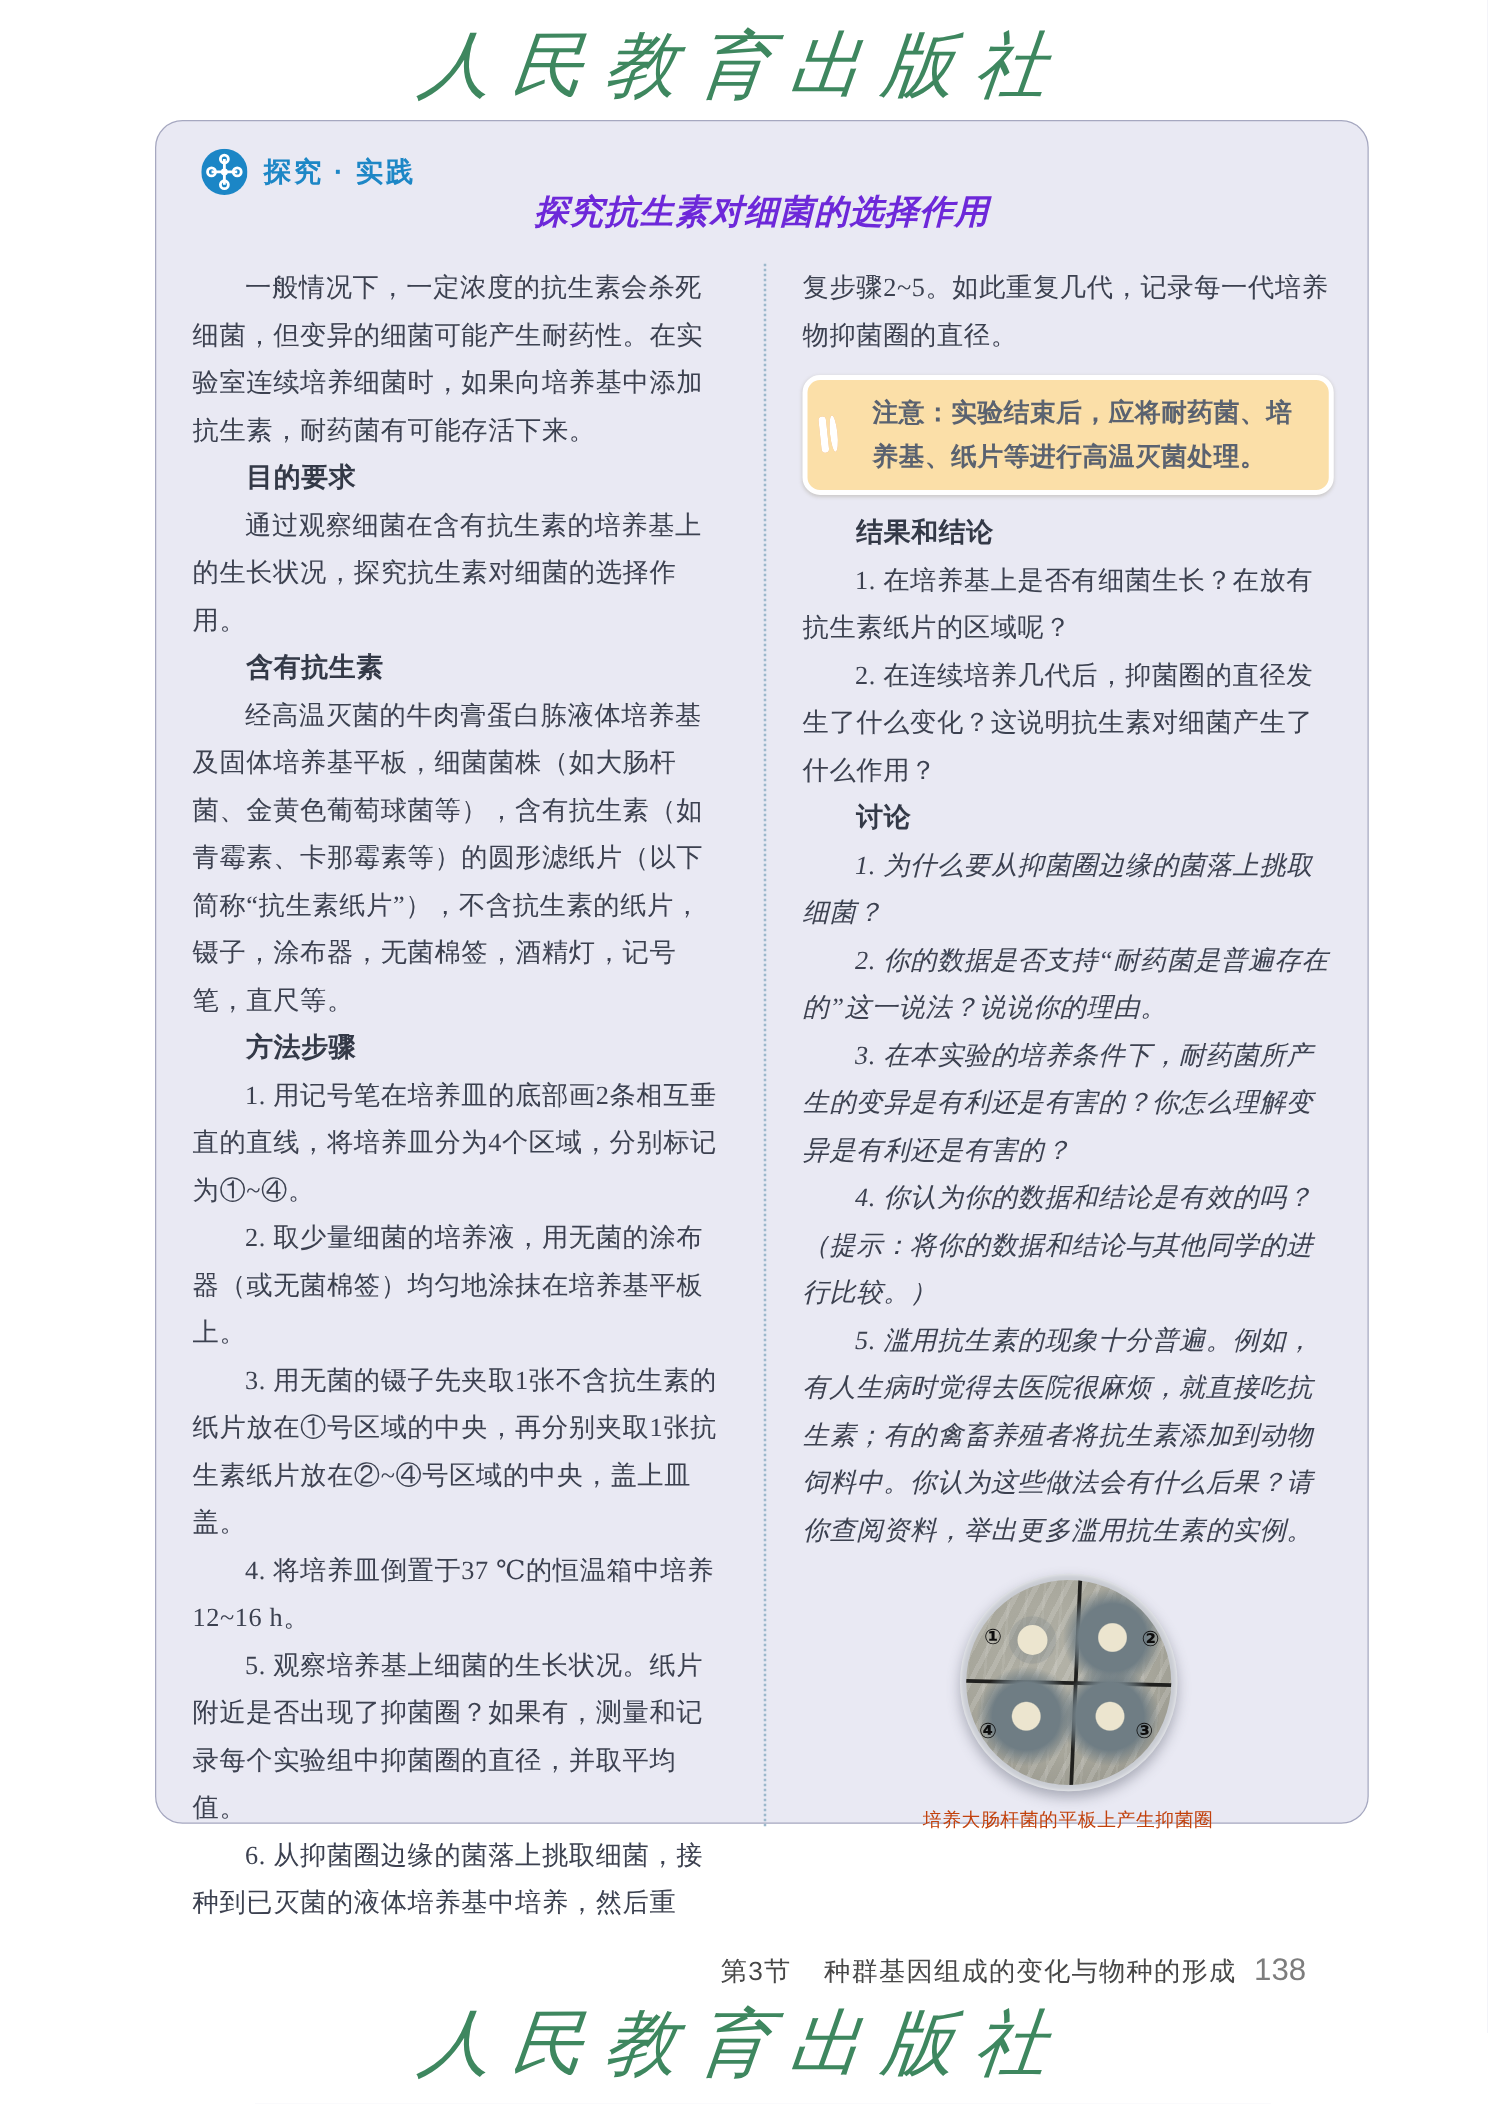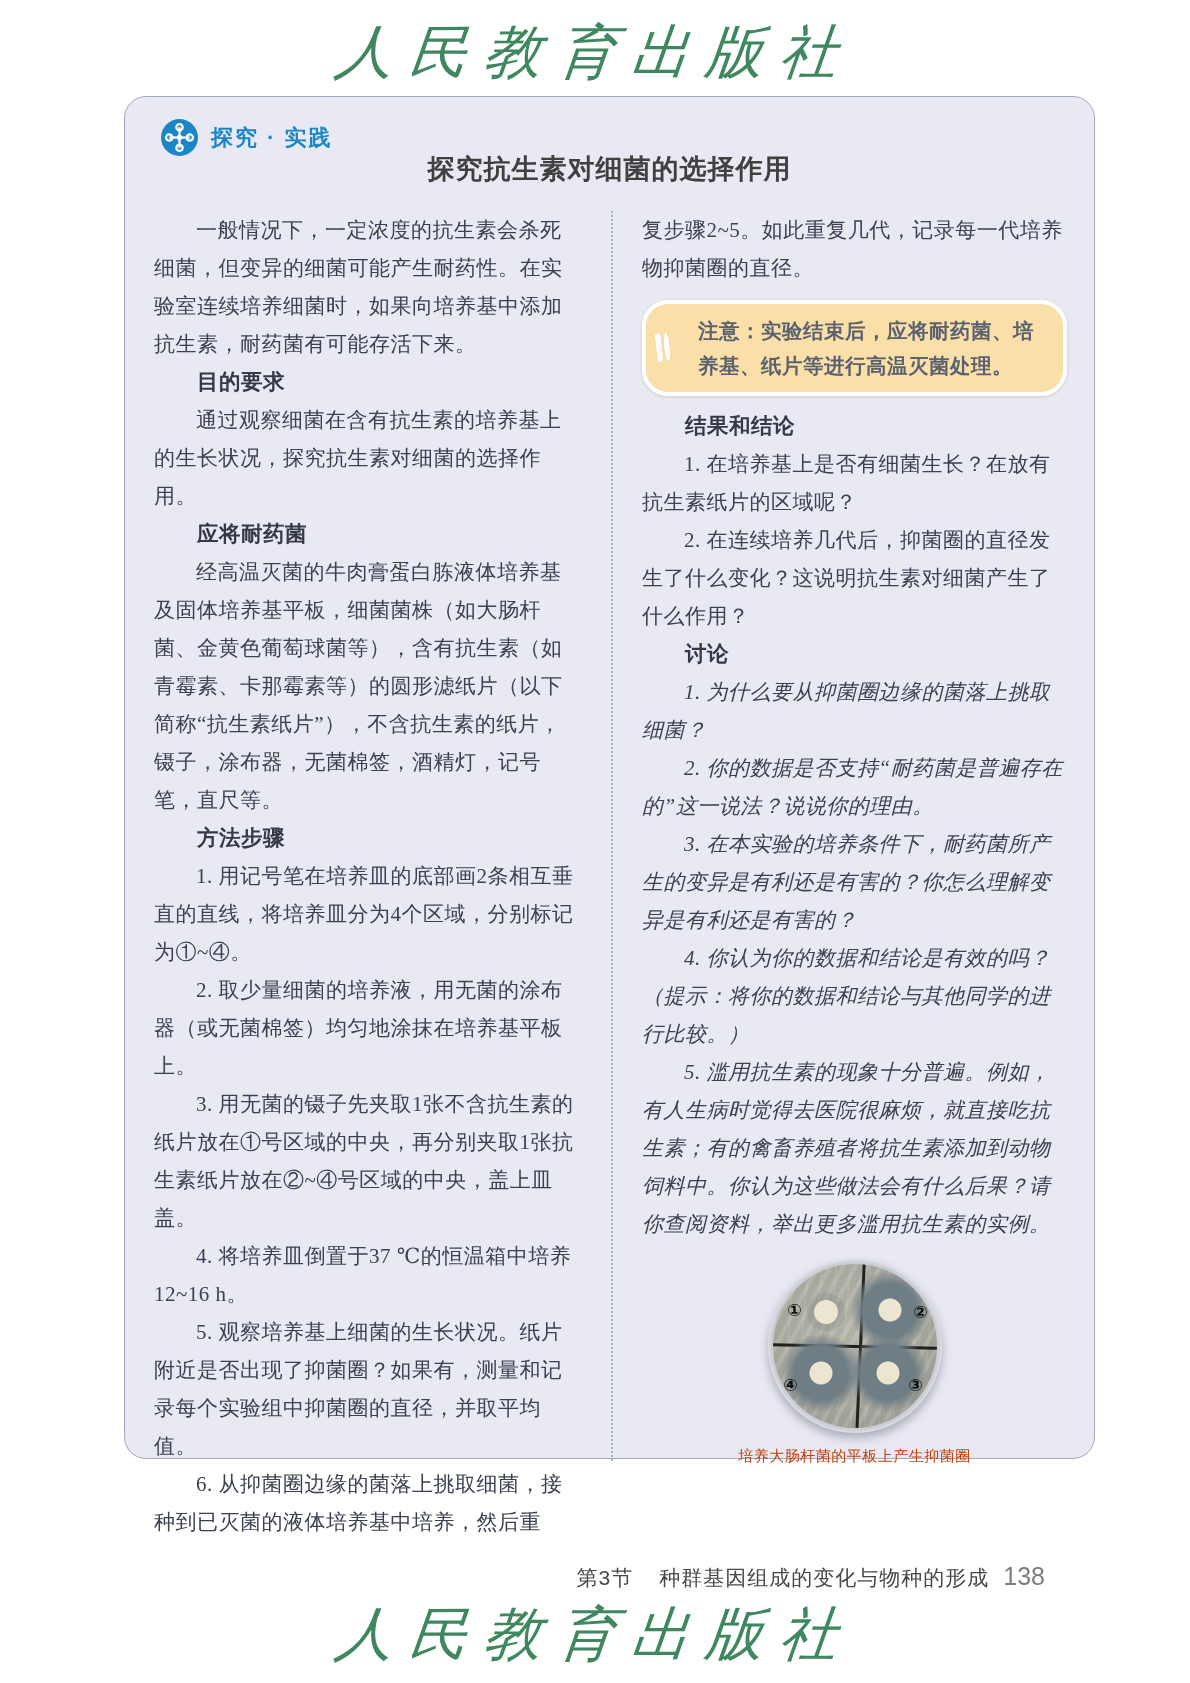--- a/index.html
+++ b/index.html
@@ -23,21 +23,21 @@
     box-sizing:border-box;
   }
   .badge-row{position:absolute;left:36px;top:22px;display:flex;align-items:center;gap:13px;}
   .badge-label{
     color:#1d87c6;font-family:"Liberation Sans","DejaVu Sans",sans-serif;
     font-weight:700;font-size:22px;letter-spacing:2px;
   }
   .panel-title{
     position:absolute;top:54px;left:0;width:100%;text-align:center;
     font-family:"Liberation Sans","DejaVu Sans",sans-serif;font-weight:700;
-    font-size:27px;color:#404040;letter-spacing:1px;
+    font-size:27px;color:#6d28d9;letter-spacing:1px;font-style:italic;
   }
   
   .columns{position:absolute;top:114px;left:29px;width:913px;display:flex;}
   .col-left{width:427px;}
   .col-gap{width:61px;display:flex;justify-content:center;}
   .divider{border-left:2px dotted #9cb8cb;height:1250px;}
   .col-right{width:425px;}
   p.body{
     font-size:21px;line-height:38px;color:#3c4150;margin:0;text-indent:2em;
     font-family:"Liberation Serif","DejaVu Serif",serif;letter-spacing:.5px;
@@ -45,21 +45,21 @@
   p.cont{text-indent:0;}
   .sec-h{
     font-family:"Liberation Sans","DejaVu Sans",sans-serif;font-weight:700;
     font-size:21.5px;line-height:38px;color:#333947;margin:0;text-indent:2em;
     letter-spacing:.5px;
   }
   .kai{font-style:italic;color:#444b59;letter-spacing:1.5px;line-height:39px;}
   
   .note-box{
     position:relative;margin:13px 0 11px;background:#fbdfa8;border:4px solid #ffffff;
-    border-radius:26px;padding:9px 16px 9px 52px;box-sizing:border-box;
+    border-radius:14px;padding:9px 16px 9px 52px;box-sizing:border-box;
     font-family:"Liberation Sans","DejaVu Sans",sans-serif;font-size:20.5px;
     line-height:35px;color:#5a6270;font-weight:600;letter-spacing:.5px;
     box-shadow:0 1px 3px rgba(120,110,80,.25);
   }
   .excl{position:absolute;left:10px;top:50%;transform:translateY(-52%) rotate(-6deg);}
   .excl .bar{width:14px;height:32px;background:#f09a4f;border:3px solid #fff;border-radius:8px;}
   .excl .dot{width:11px;height:11px;background:#f09a4f;border:3px solid #fff;border-radius:50%;margin-top:3px;margin-left:2px;}
   
   .figure{margin-top:16px;text-align:center;}
   .dish-wrap{position:relative;width:174px;height:174px;margin:0 auto;}
@@ -130,21 +130,21 @@
   </div>
 
   <div class="panel-title">探究抗生素对细菌的选择作用</div>
 
   <div class="columns">
 
     <div class="col-left">
       <p class="body">一般情况下，一定浓度的抗生素会杀死细菌，但变异的细菌可能产生耐药性。在实验室连续培养细菌时，如果向培养基中添加抗生素，耐药菌有可能存活下来。</p>
       <p class="sec-h">目的要求</p>
       <p class="body">通过观察细菌在含有抗生素的培养基上的生长状况，探究抗生素对细菌的选择作用。</p>
-      <p class="sec-h">应将耐药菌</p>
+      <p class="sec-h">含有抗生素</p>
       <p class="body">经高温灭菌的牛肉膏蛋白胨液体培养基及固体培养基平板，细菌菌株（如大肠杆菌、金黄色葡萄球菌等），含有抗生素（如青霉素、卡那霉素等）的圆形滤纸片（以下简称“抗生素纸片”），不含抗生素的纸片，镊子，涂布器，无菌棉签，酒精灯，记号笔，直尺等。</p>
       <p class="sec-h">方法步骤</p>
       <p class="body">1. 用记号笔在培养皿的底部画2条相互垂直的直线，将培养皿分为4个区域，分别标记为①~④。</p>
       <p class="body">2. 取少量细菌的培养液，用无菌的涂布器（或无菌棉签）均匀地涂抹在培养基平板上。</p>
       <p class="body">3. 用无菌的镊子先夹取1张不含抗生素的纸片放在①号区域的中央，再分别夹取1张抗生素纸片放在②~④号区域的中央，盖上皿盖。</p>
       <p class="body">4. 将培养皿倒置于37 ℃的恒温箱中培养12~16 h。</p>
       <p class="body">5. 观察培养基上细菌的生长状况。纸片附近是否出现了抑菌圈？如果有，测量和记录每个实验组中抑菌圈的直径，并取平均值。</p>
       <p class="body">6. 从抑菌圈边缘的菌落上挑取细菌，接种到已灭菌的液体培养基中培养，然后重</p>
     </div>
 

